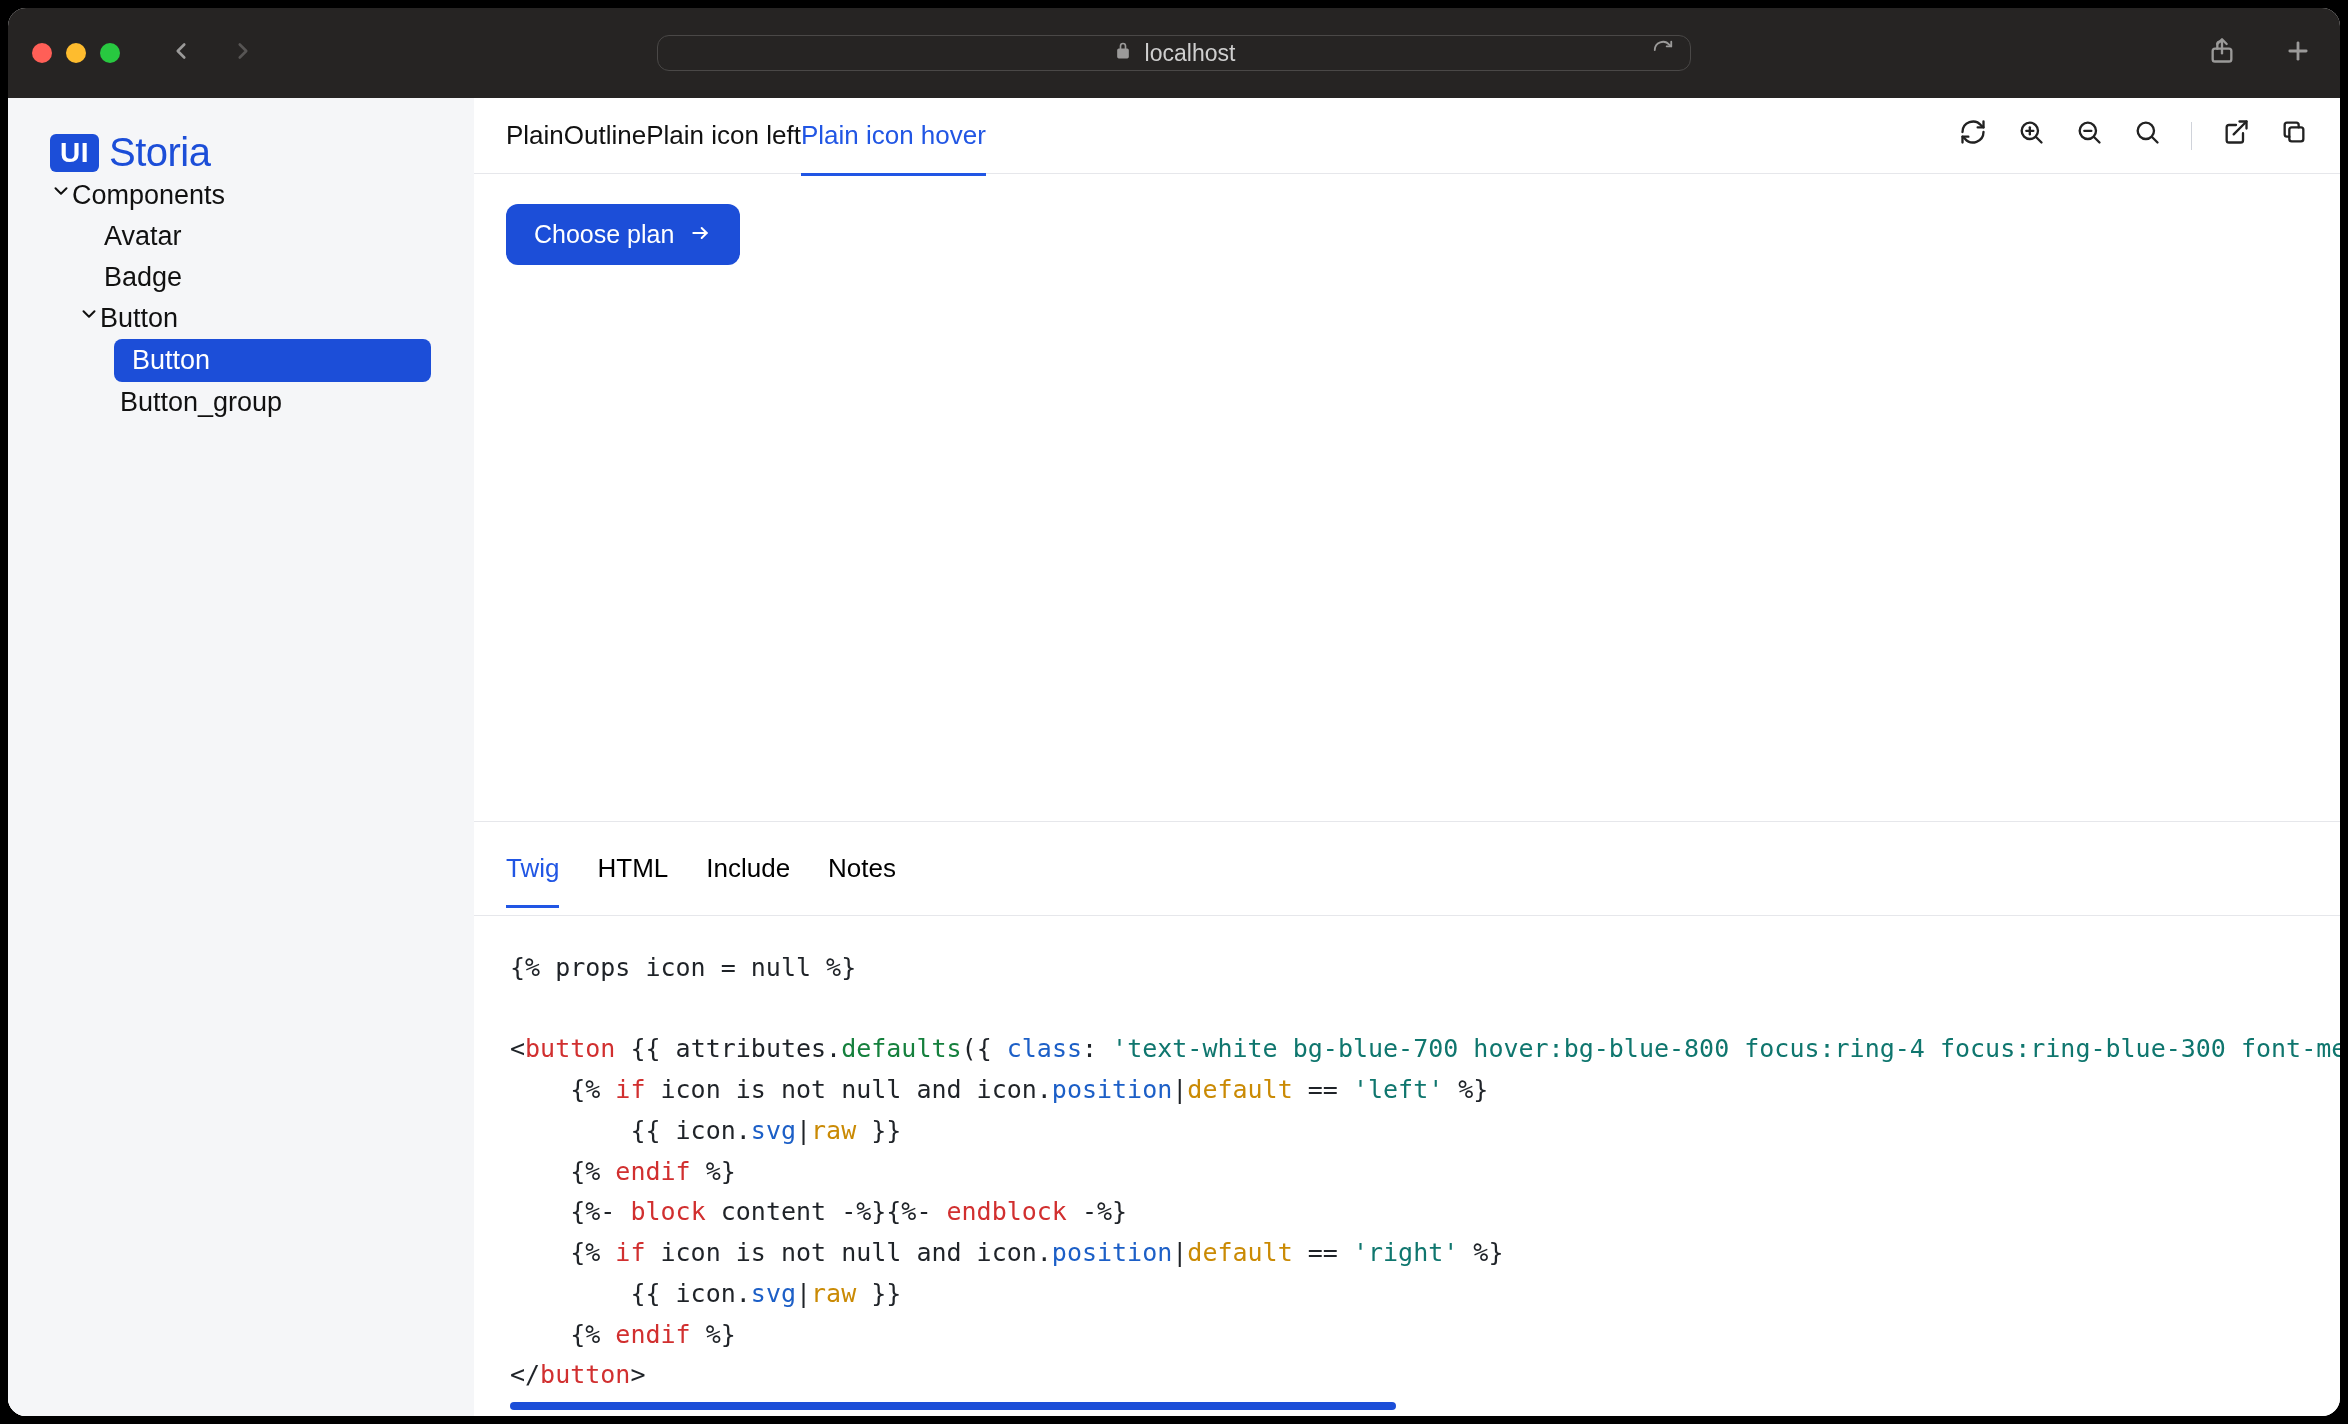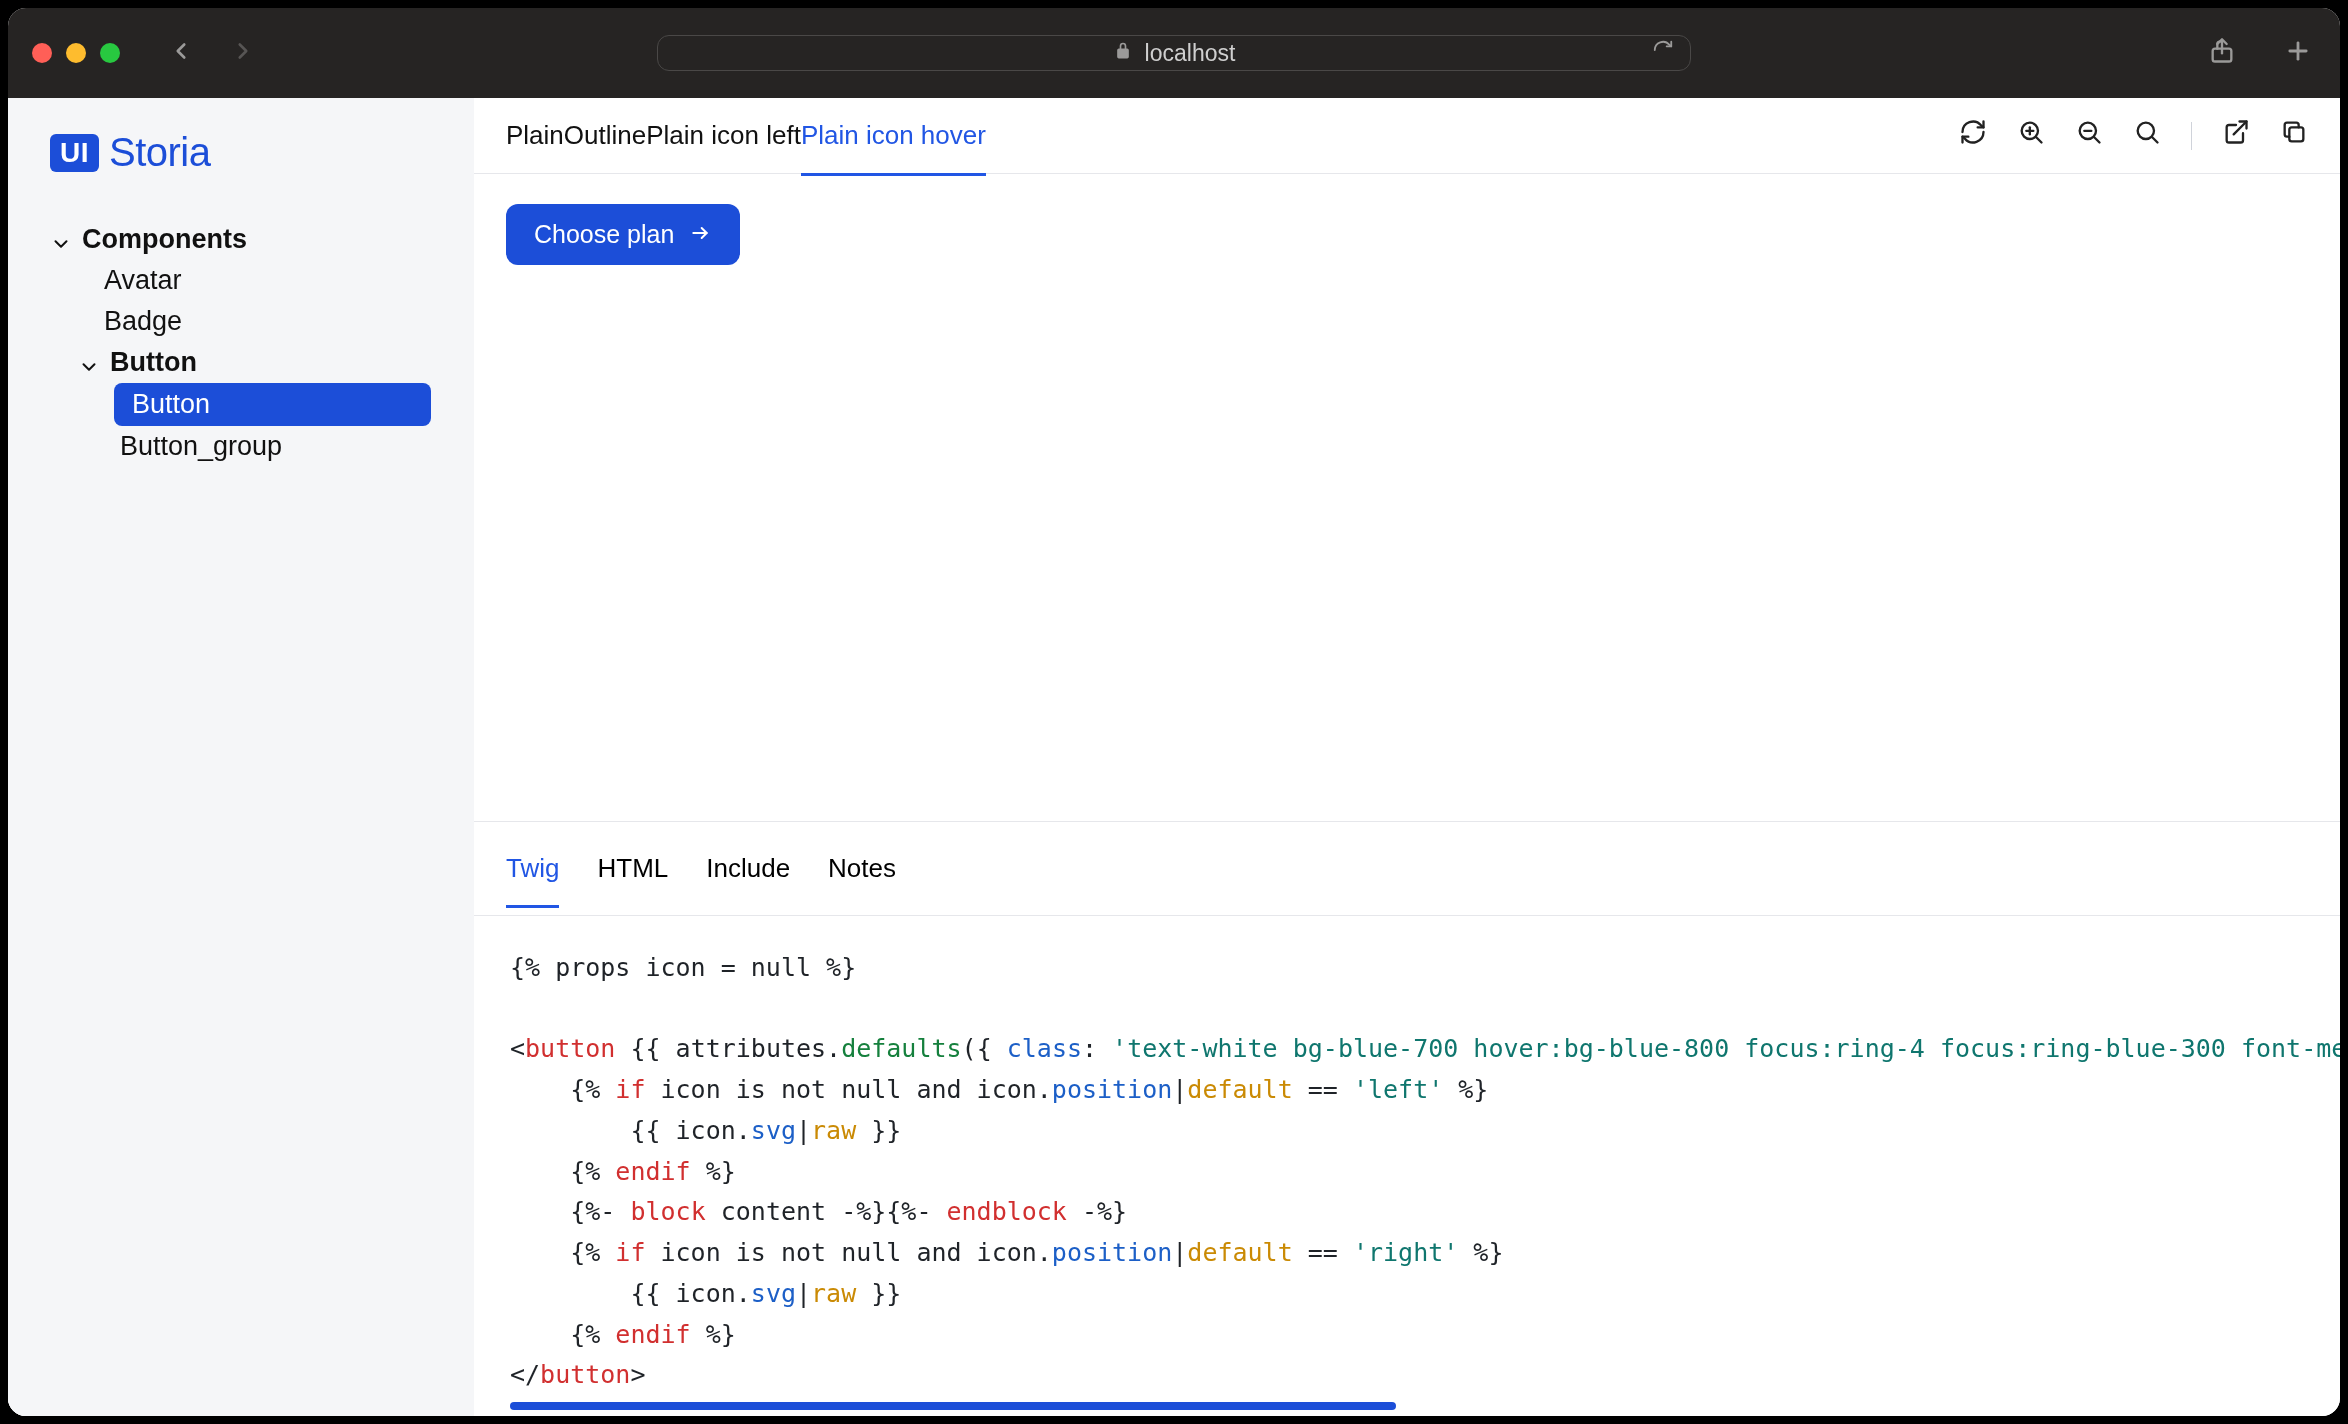--- a/index.html
+++ b/index.html
@@ -50,33 +50,33 @@
 .titlebar-right svg { width: 28px; height: 28px; }
 
 .content { flex: 1; display: flex; background: #fff; min-height: 0; }
 
 .sidebar {
   width: 466px;
   background: #f5f6f8;
   padding: 32px 42px;
   border-right: 1px solid #f5f6f8;
 }
-.logo { display: flex; align-items: center; gap: 10px; margin-bottom: 44px; }
+.logo { display: flex; align-items: center; gap: 10px; }
 .logo-badge {
   background: #1c4ed8;
   color: #fff;
   font-weight: 800;
   font-size: 28px;
   padding: 3px 10px;
   border-radius: 6px;
   letter-spacing: 0.5px;
 }
 .logo-text { font-size: 40px; font-weight: 500; color: #1c4ed8; letter-spacing: -0.5px; }
 .tree { font-size: 27px; color: #111; }
-.tree-row { display: flex; align-items: flex-end; gap: 10px; padding: 5px 0; cursor: pointer; font-weight: bold; }
+.tree-row { display: flex; align-items: flex-start; padding: 5px 0; cursor: pointer; }
 .tree-row.collapsed svg, .tree-row.expanded svg { width: 22px; height: 22px; flex-shrink:0; }
 .tree-children { margin-left: 24px; }
 .tree-leaf { padding: 5px 0 5px 30px; }
 .tree-leaf.deep { padding-left: 46px; }
 .tree-leaf.active {
   background: #1c4ed8;
   color: #fff;
   border-radius: 8px;
   margin-left: 40px;
   padding: 6px 18px;

